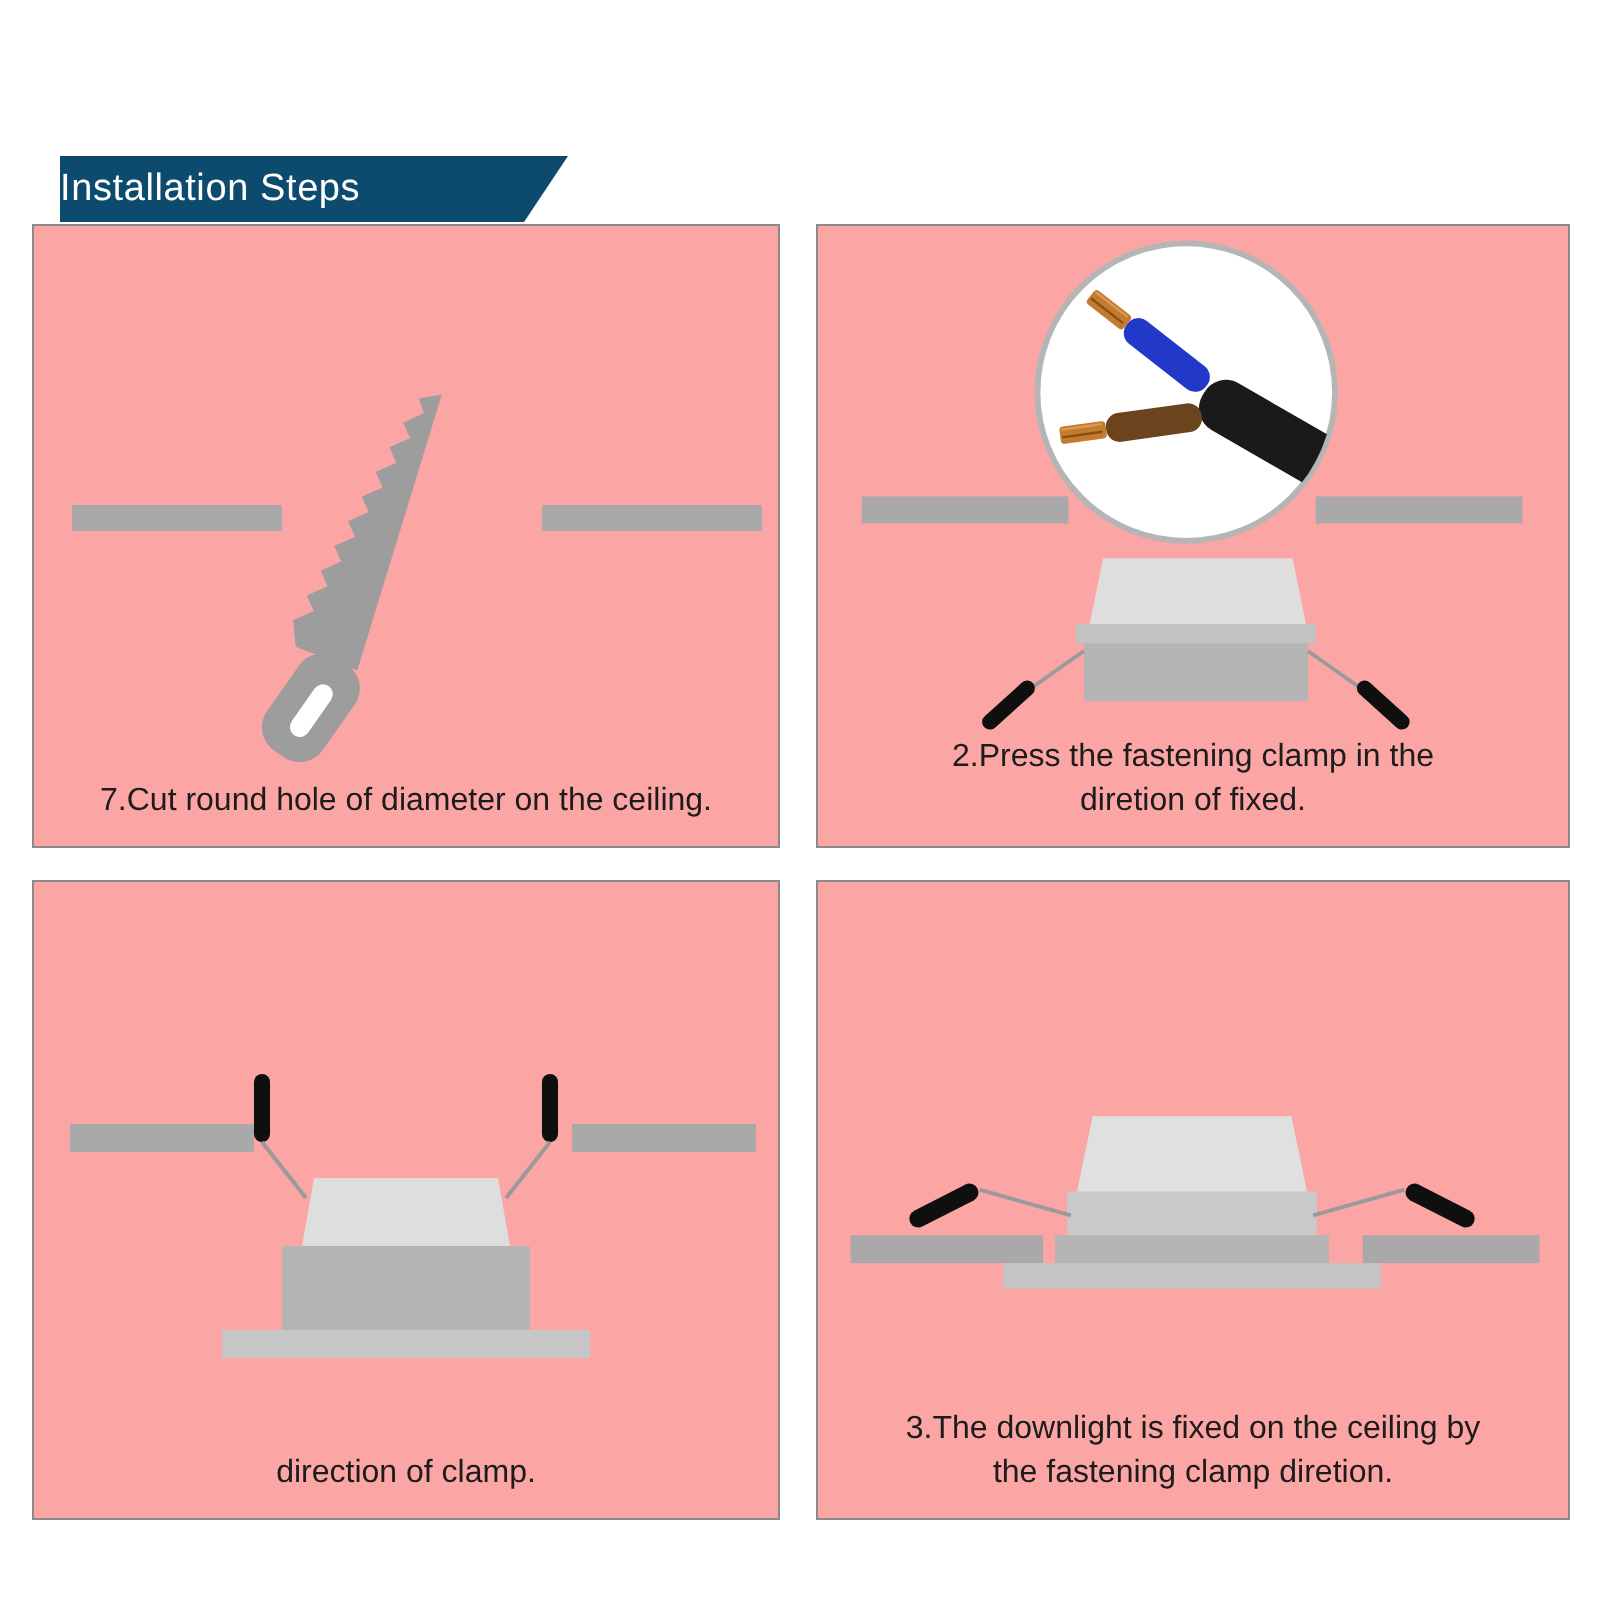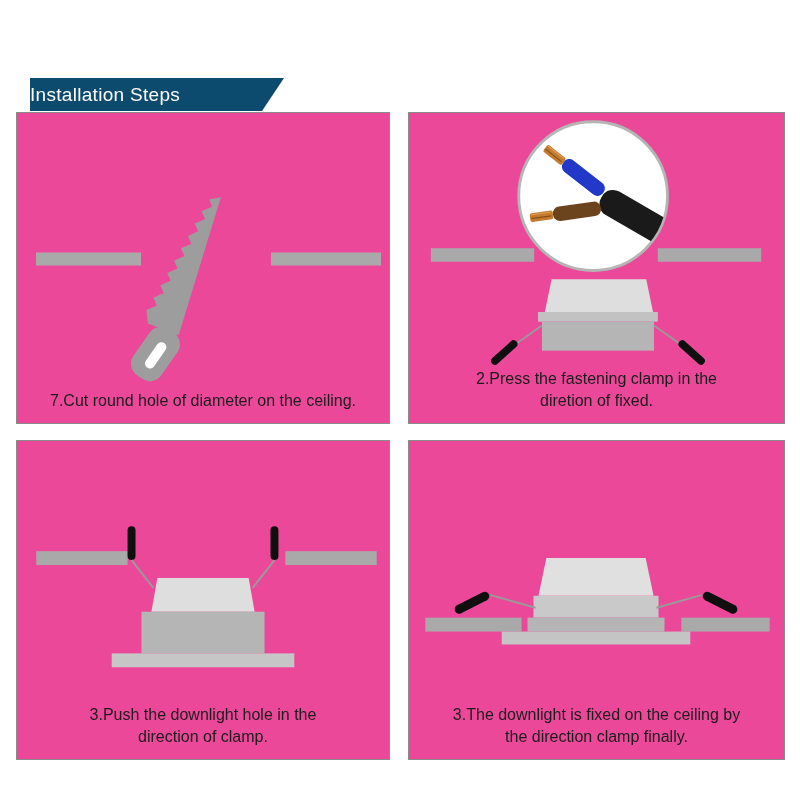--- a/index.html
+++ b/index.html
@@ -11,21 +11,21 @@
   .ribbon { position:absolute; left:30px; top:41px; width:254px; height:33px;
             background:#0c4a6e; color:#ffffff;
             clip-path:polygon(0 0, 100% 0, calc(100% - 22px) 100%, 0 100%);
             display:flex; align-items:center; 
             font-size:19px; font-weight:500; letter-spacing:.3px;margin-top:37px; }
 
   
   .grid { position:absolute; left:16px; top:112px; width:769px;
           display:grid; grid-template-columns:374px 377px; grid-template-rows:312px 320px;
           column-gap:18px; row-gap:16px; }
-  .panel { border:1px solid #8a8a8a; background:#ec4899; display:flex; flex-direction:column; }
+  .panel { border:1px solid #8a8a8a; background:#fca5a5; display:flex; flex-direction:column; }
   .art { flex:1 1 auto; width:100%; display:block; }
   .caption { text-align:center; color:#1c1c1c; font-size:16px; line-height:22px;
              padding:0 6px 11px 6px; }
 </style>
 </head>
 <body>
 
 <div class="page">
 
   <div class="ribbon">
@@ -109,21 +109,20 @@
         <rect x="110" y="86" width="8" height="34" rx="4" fill="#0f0f0f"></rect>
         <rect x="254" y="86" width="8" height="34" rx="4" fill="#0f0f0f"></rect>
         <line x1="114" y1="120" x2="136" y2="148" stroke="#9a9a9a" stroke-width="2"></line>
         <line x1="258" y1="120" x2="236" y2="148" stroke="#9a9a9a" stroke-width="2"></line>
 
         <polygon points="140,138 232,138 238,172 134,172" fill="#dedede"></polygon>
         <rect x="124" y="172" width="124" height="42" fill="#b5b5b5"></rect>
         <rect x="94" y="214" width="184" height="14" fill="#c6c6c6"></rect>
       </svg>
       <div class="caption">
-        <div>3.Push the downlight hole in the</div>
         <div>direction of clamp.</div>
       </div>
     </section>
 
     <section class="panel">
       <svg class="art" viewBox="0 0 375 265">
 
         <polygon points="137,118 237,118 245,156 129,156" fill="#e0e0e0"></polygon>
         <rect x="124" y="156" width="126" height="22" fill="#c9c9c9"></rect>
 
@@ -137,18 +136,18 @@
         </g>
 
         <rect x="15" y="178" width="97" height="14" fill="#a9a9a9"></rect>
         <rect x="273" y="178" width="89" height="14" fill="#a9a9a9"></rect>
         <rect x="118" y="178" width="138" height="14" fill="#b5b5b5"></rect>
 
         <rect x="92" y="192" width="190" height="13" fill="#c4c4c4"></rect>
       </svg>
       <div class="caption">
         <div>3.The downlight is fixed on the ceiling by</div>
-        <div>the direction clamp finally.</div>
+        <div>the fastening clamp diretion.</div>
       </div>
     </section>
 
   </div>
 </div>
 
 </body></html>

